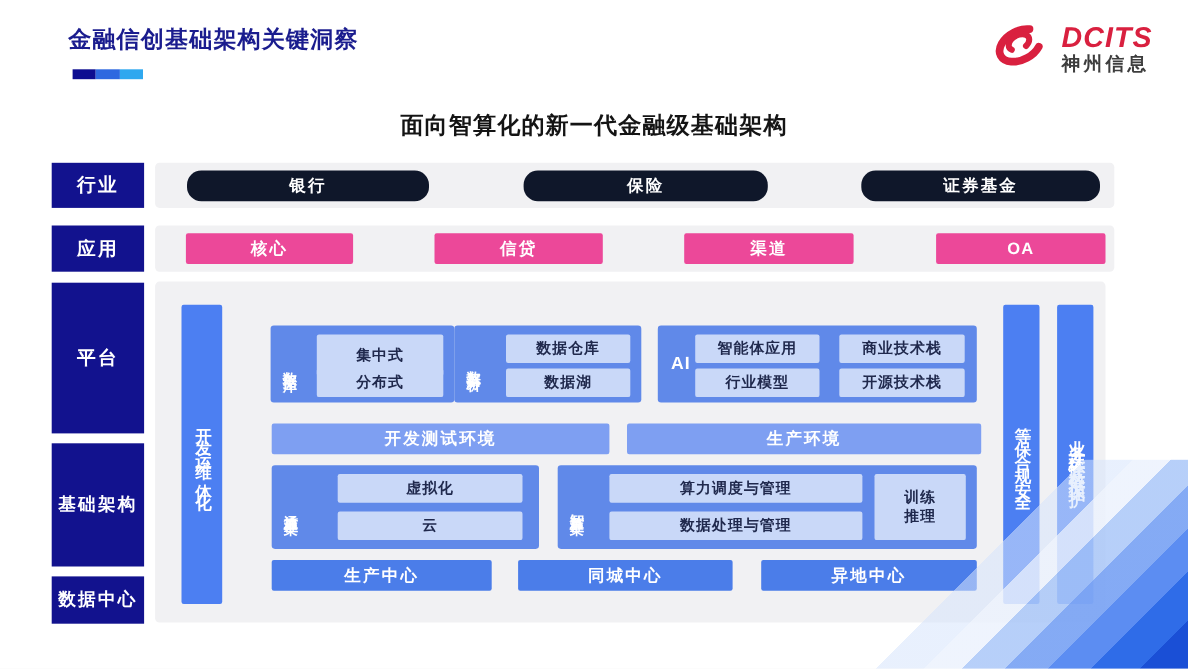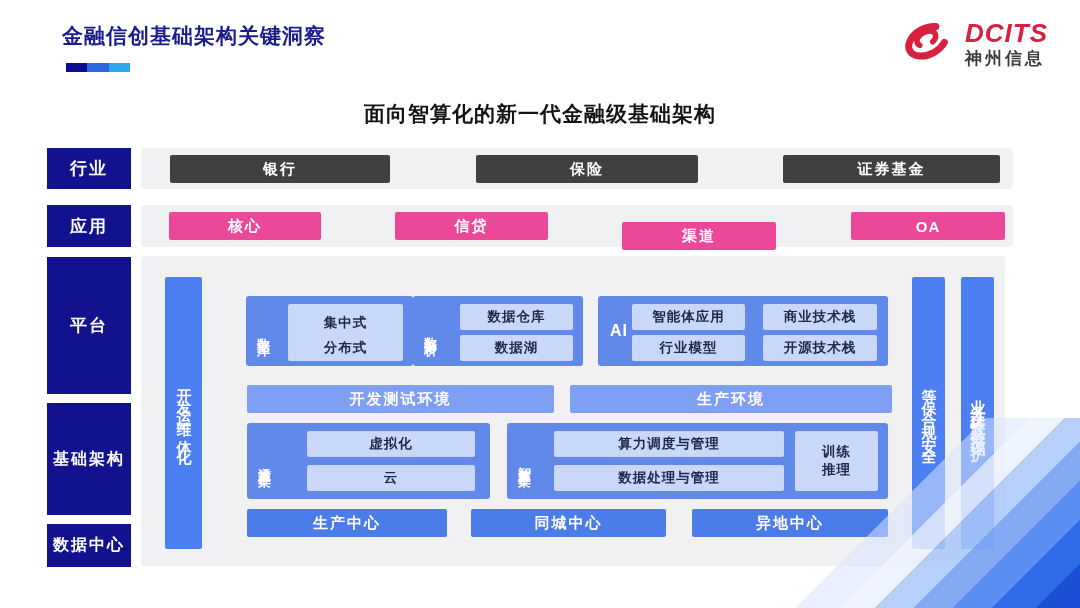--- a/index.html
+++ b/index.html
@@ -20,21 +20,21 @@
   .diagram-title{ position:absolute; left:0; top:100px; width:1080px; text-align:center; font-size:21px; font-weight:bold; color:#141414; letter-spacing:1px; }
 
   
   .side-label{ position:absolute; background:#12128e; color:#fff; font-weight:bold; font-size:17px; display:flex; align-items:center; justify-content:center; letter-spacing:2px; }
 
   
   .strip{ position:absolute; background:#f1f1f3; border-radius:4px; }
 
   
   .blue-box{ position:absolute; color:#fff; font-weight:bold; font-size:15px; display:flex; align-items:center; justify-content:center; letter-spacing:2px; border-radius:2px; }
-  .box-strong{ background:#404040; }
+  .box-strong{ background:#0f172a;border-radius:13px; }
   .box-med{ background:#ec4899; }
   .box-env{ background:#7e9ff2; }
   .box-center{ background:#4b7de9; }
 
   
   .vbar{ position:absolute; background:#4c7ff2; color:#fff; font-weight:bold; font-size:15px; display:flex; align-items:center; justify-content:center; border-radius:2px; }
   .vtext{ writing-mode:vertical-rl; text-orientation:upright; }
   .ls10{ letter-spacing:10px; } .ls12{ letter-spacing:12px; } .ls6{ letter-spacing:5px; }
 
   
@@ -93,21 +93,21 @@
   <div class="side-label" style="left:47px;top:524px;width:84px;height:43px;font-size:16px;">数据中心</div>
 
   <div class="strip" style="left:141px;top:148px;width:872px;height:41px;"></div>
   <div class="blue-box box-strong" style="left:170px;top:155px;width:220px;height:28px;">银行</div>
   <div class="blue-box box-strong" style="left:476px;top:155px;width:222px;height:28px;">保险</div>
   <div class="blue-box box-strong" style="left:783px;top:155px;width:217px;height:28px;">证券基金</div>
 
   <div class="strip" style="left:141px;top:205px;width:872px;height:42px;"></div>
   <div class="blue-box box-med" style="left:169px;top:212px;width:152px;height:28px;">核心</div>
   <div class="blue-box box-med" style="left:395px;top:212px;width:153px;height:28px;">信贷</div>
-  <div class="blue-box box-med" style="left:622px;top:212px;width:154px;height:28px;margin-top:10px;">渠道</div>
+  <div class="blue-box box-med" style="left:622px;top:212px;width:154px;height:28px;">渠道</div>
   <div class="blue-box box-med" style="left:851px;top:212px;width:154px;height:28px;letter-spacing:1px;">OA</div>
 
   <div class="strip" style="left:141px;top:256px;width:864px;height:310px;"></div>
 
   <div class="vbar" style="left:165px;top:277px;width:37px;height:272px;">
     <span class="vtext ls10">开发运维一体化</span>
   </div>
   <div class="vbar" style="left:912px;top:277px;width:33px;height:272px;">
     <span class="vtext ls12">等保合规安全</span>
   </div>

